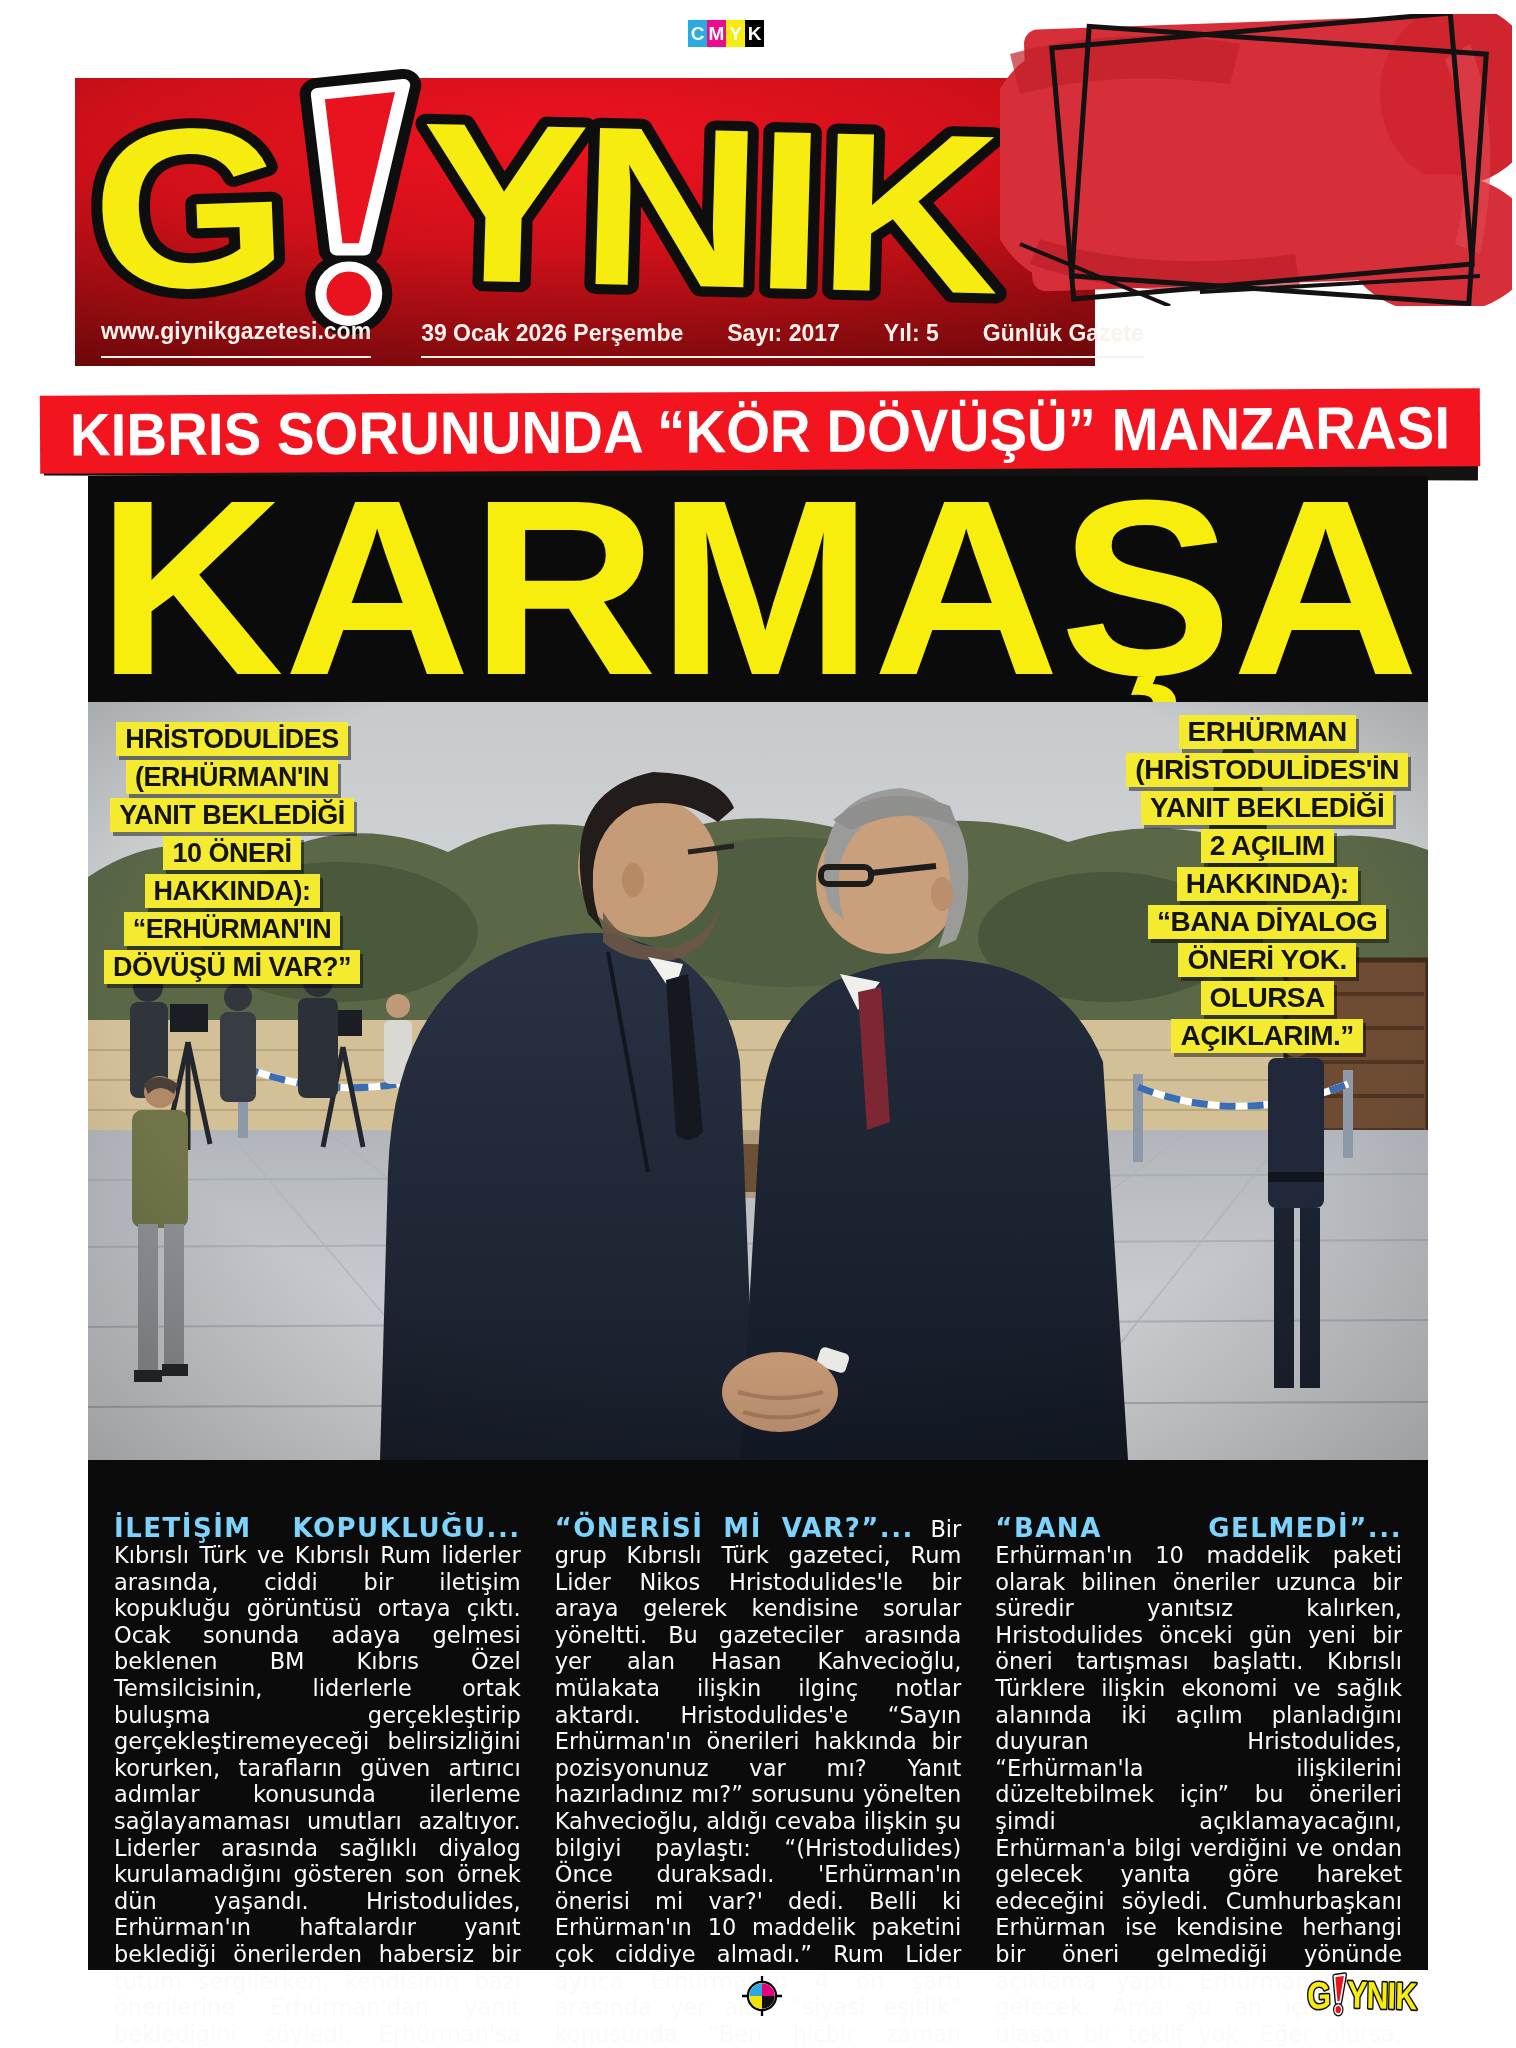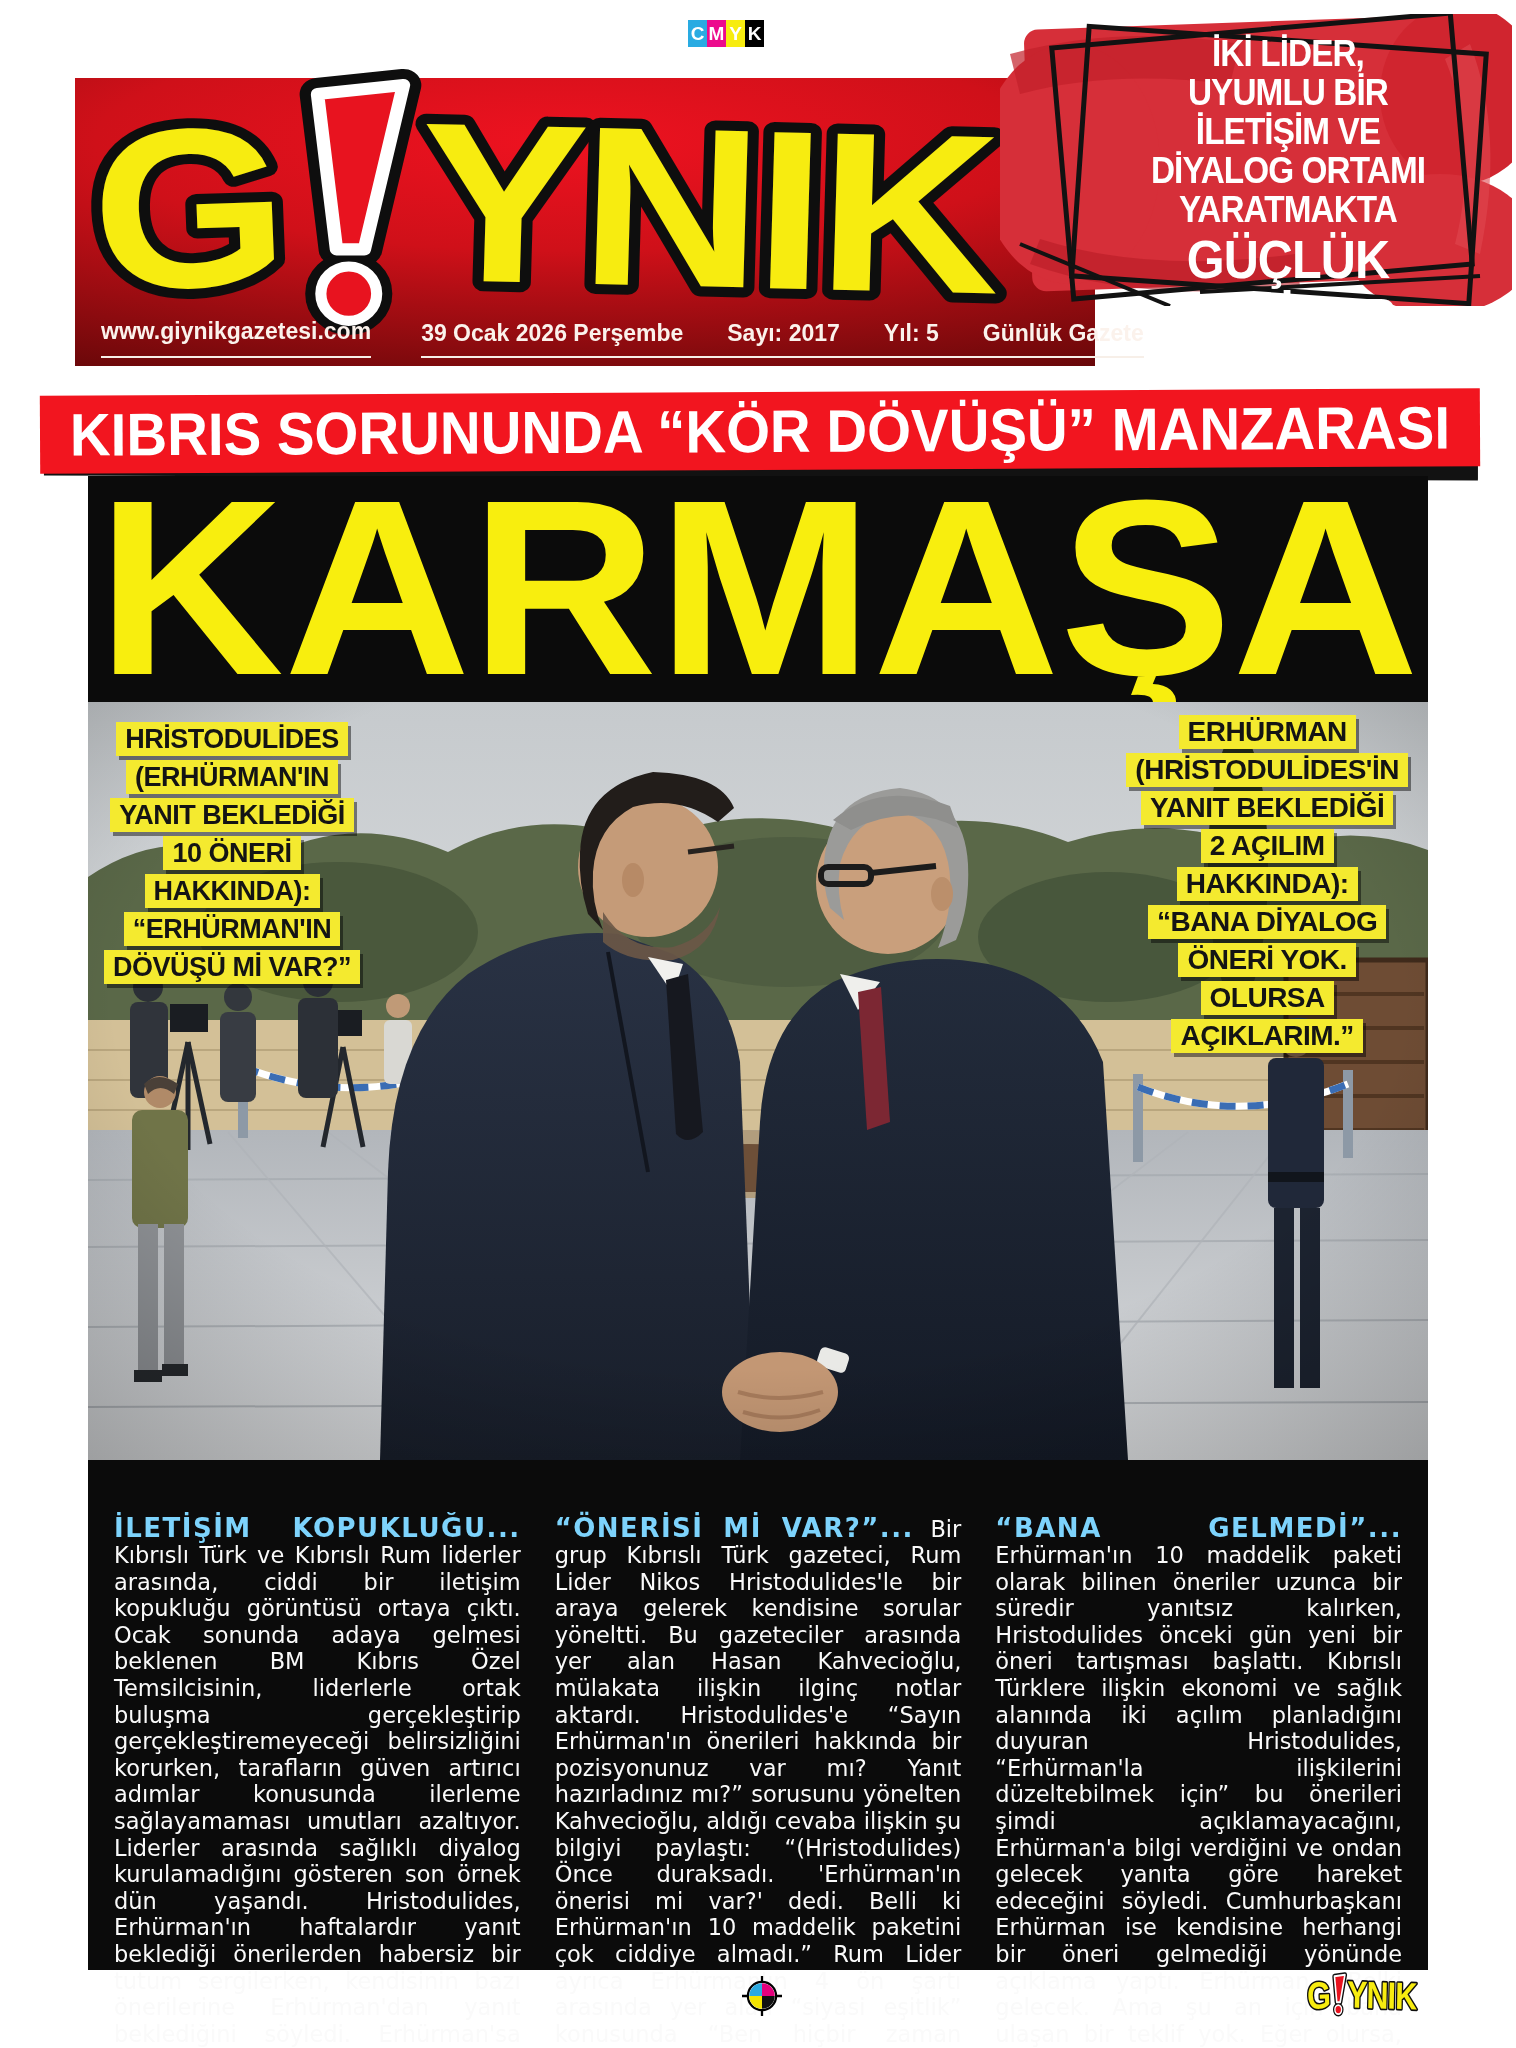--- a/index.html
+++ b/index.html
@@ -107,29 +107,20 @@
       <ellipse cx="460" cy="80" rx="80" ry="90" fill="#d0252f"></ellipse>
       <ellipse cx="440" cy="230" rx="95" ry="70" fill="#d62f39"></ellipse>
       <path d="M10,40 Q120,10 240,30 L230,70 Q110,55 20,80 Z" fill="#c21f29" opacity=".7"></path>
       <path d="M30,250 Q140,290 300,272 L295,240 Q150,260 40,225 Z" fill="#b81c26" opacity=".6"></path>
       <path d="M470,30 Q505,120 480,240 L455,230 Q480,130 445,45 Z" fill="#e04750" opacity=".6"></path>
       <rect x="62" y="16" width="400" height="252" fill="none" stroke="#121212" stroke-width="5" transform="rotate(-5 262 142)"></rect>
       <rect x="80" y="26" width="398" height="250" fill="none" stroke="#121212" stroke-width="5" transform="rotate(4 279 151)"></rect>
       <path d="M20,230 L170,292" stroke="#121212" stroke-width="4"></path>
       <path d="M200,278 L480,262" stroke="#121212" stroke-width="4"></path>
     </svg>
-    <div class="splash-lines">
-        <div class="sline">İKİ LİDER,</div>
-        <div class="sline">UYUMLU BİR</div>
-        <div class="sline">İLETİŞİM VE</div>
-        <div class="sline">DİYALOG ORTAMI</div>
-        <div class="sline">YARATMAKTA</div>
-        <div class="sline">GÜÇLÜK</div>
-        <div class="sline">ÇEKİYOR</div>
-      </div>
   </div>
 
   <div class="banner">
     <div class="banner-back"></div>
     <div class="banner-front"></div>
     <svg viewBox="0 0 1440 78">
       <text x="720" y="60" text-anchor="middle" font-size="60" font-weight="bold" fill="#ffffff" textLength="1380" lengthAdjust="spacingAndGlyphs">KIBRIS SORUNUNDA “KÖR DÖVÜŞÜ” MANZARASI</text>
     </svg>
   </div>
 

